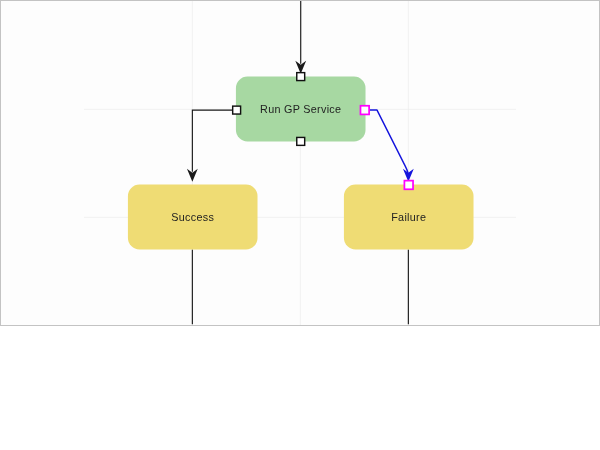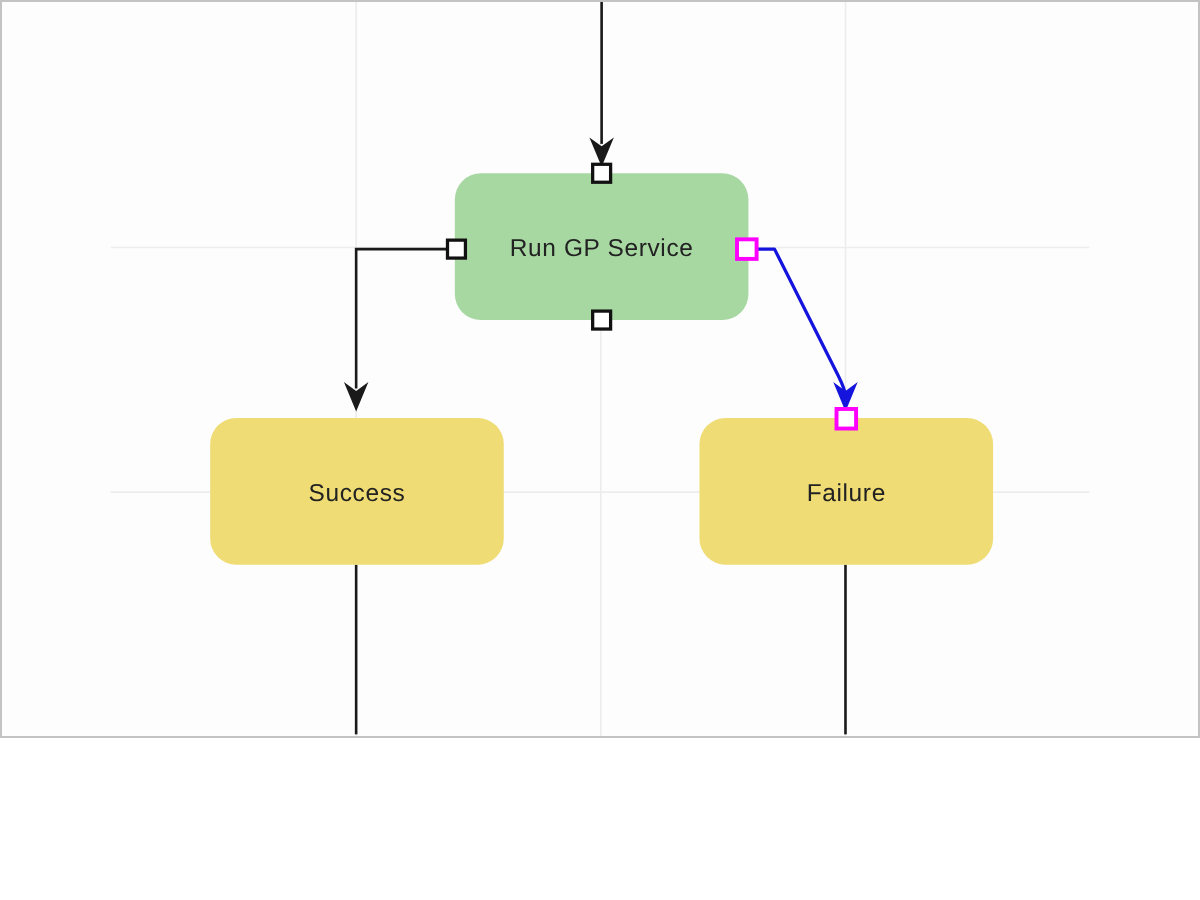--- a/index.html
+++ b/index.html
@@ -4,21 +4,21 @@
 <style>
   html, body {
     margin: 0;
     padding: 0;
     background: #ffffff;
     font-family: "Liberation Sans", "DejaVu Sans", sans-serif;
   }
   .canvas-frame {
     position: relative;
     width: 600px;
-    height: 369px;
+    height: 326px;
     box-sizing: border-box;
     border: 1px solid #c3c3c3;
     background: #fdfdfd;
     overflow: hidden;
   }
   .canvas-frame svg {
     display: block;
     width: 100%;
     height: 100%;
   }

